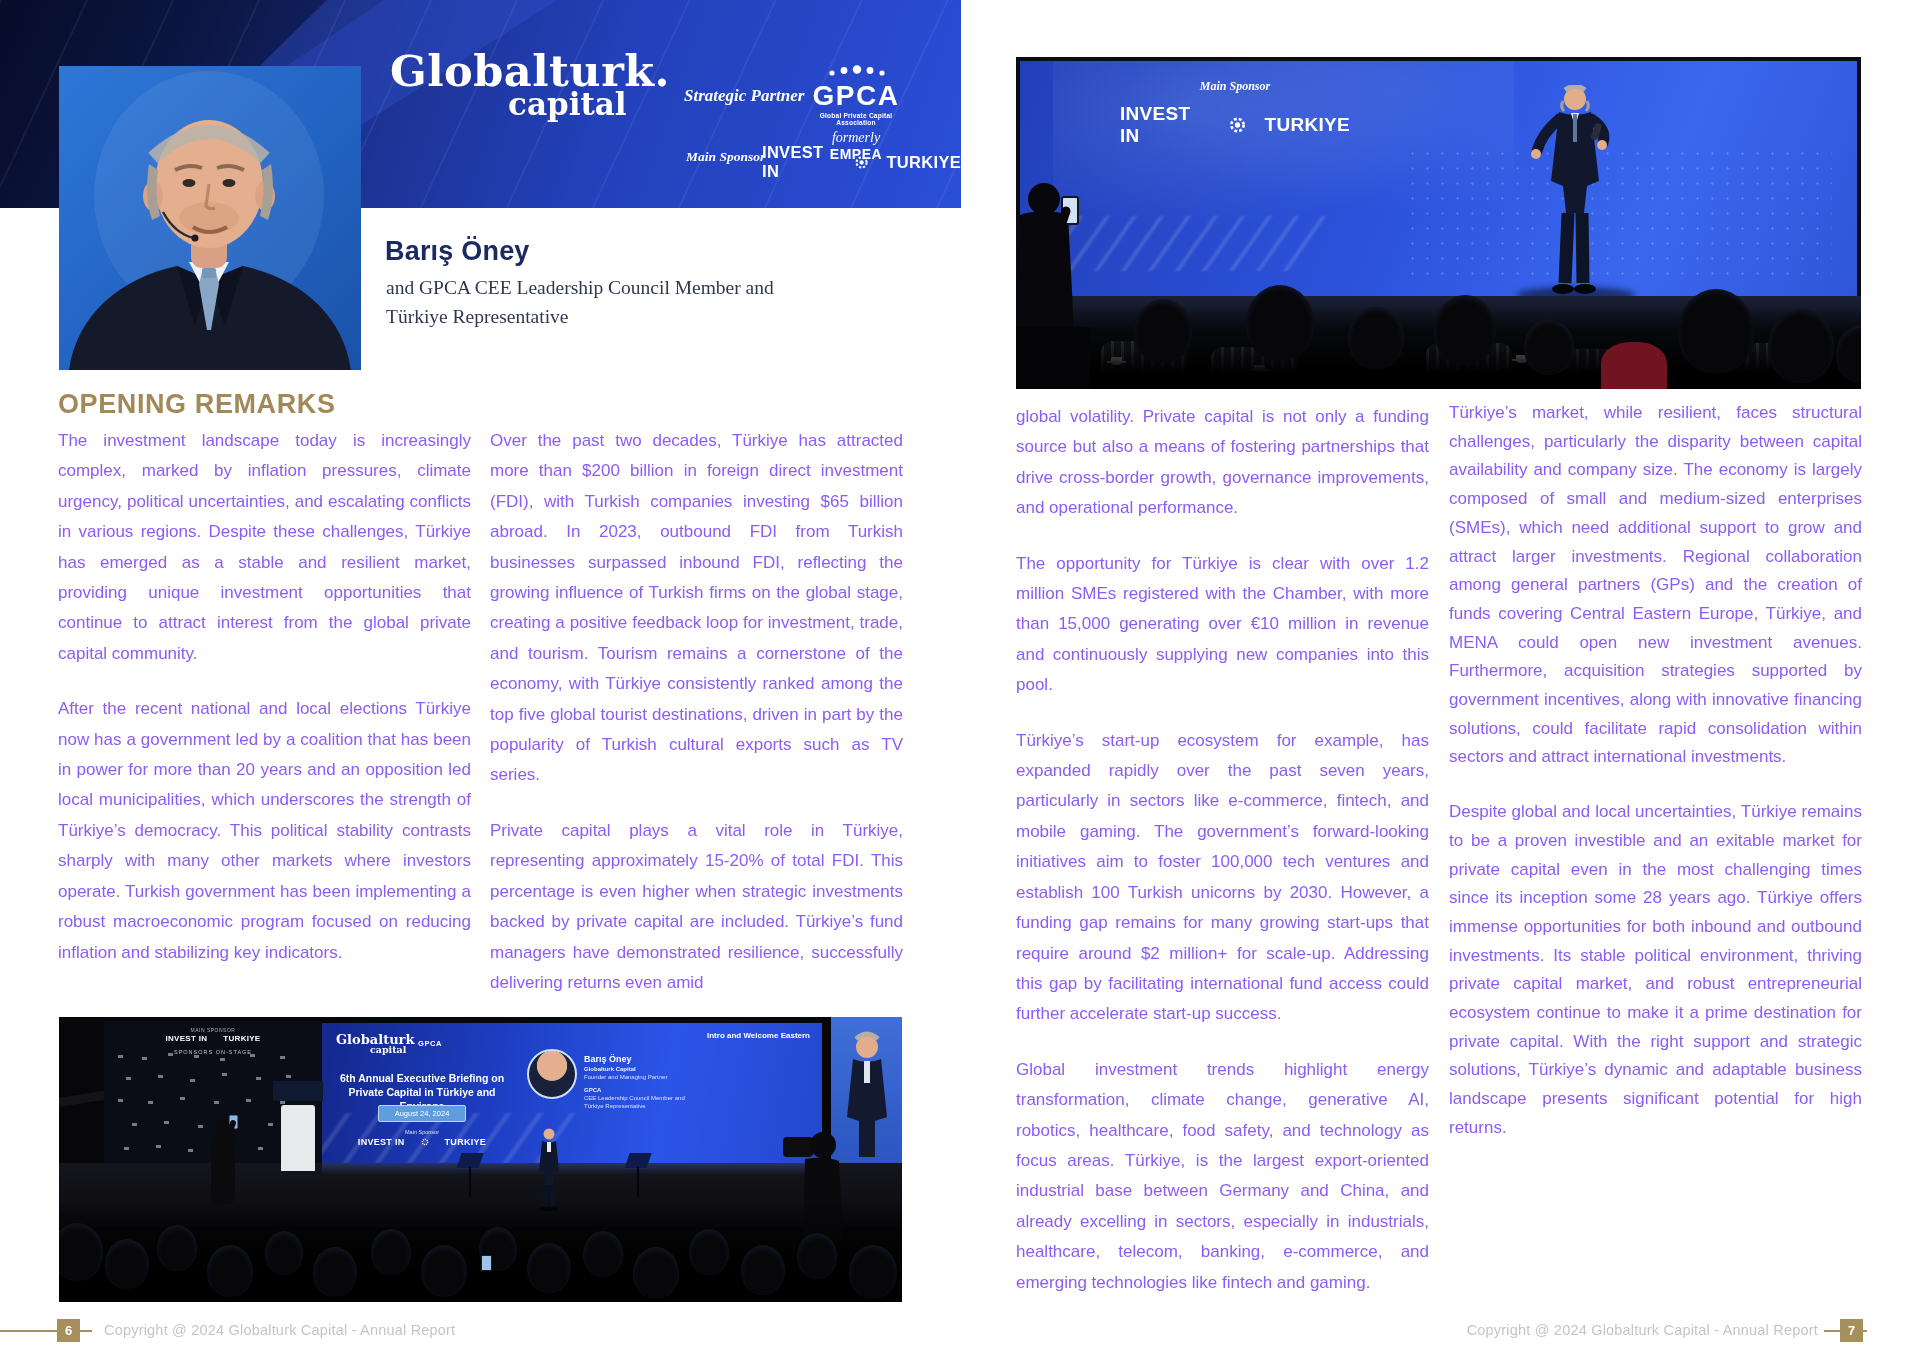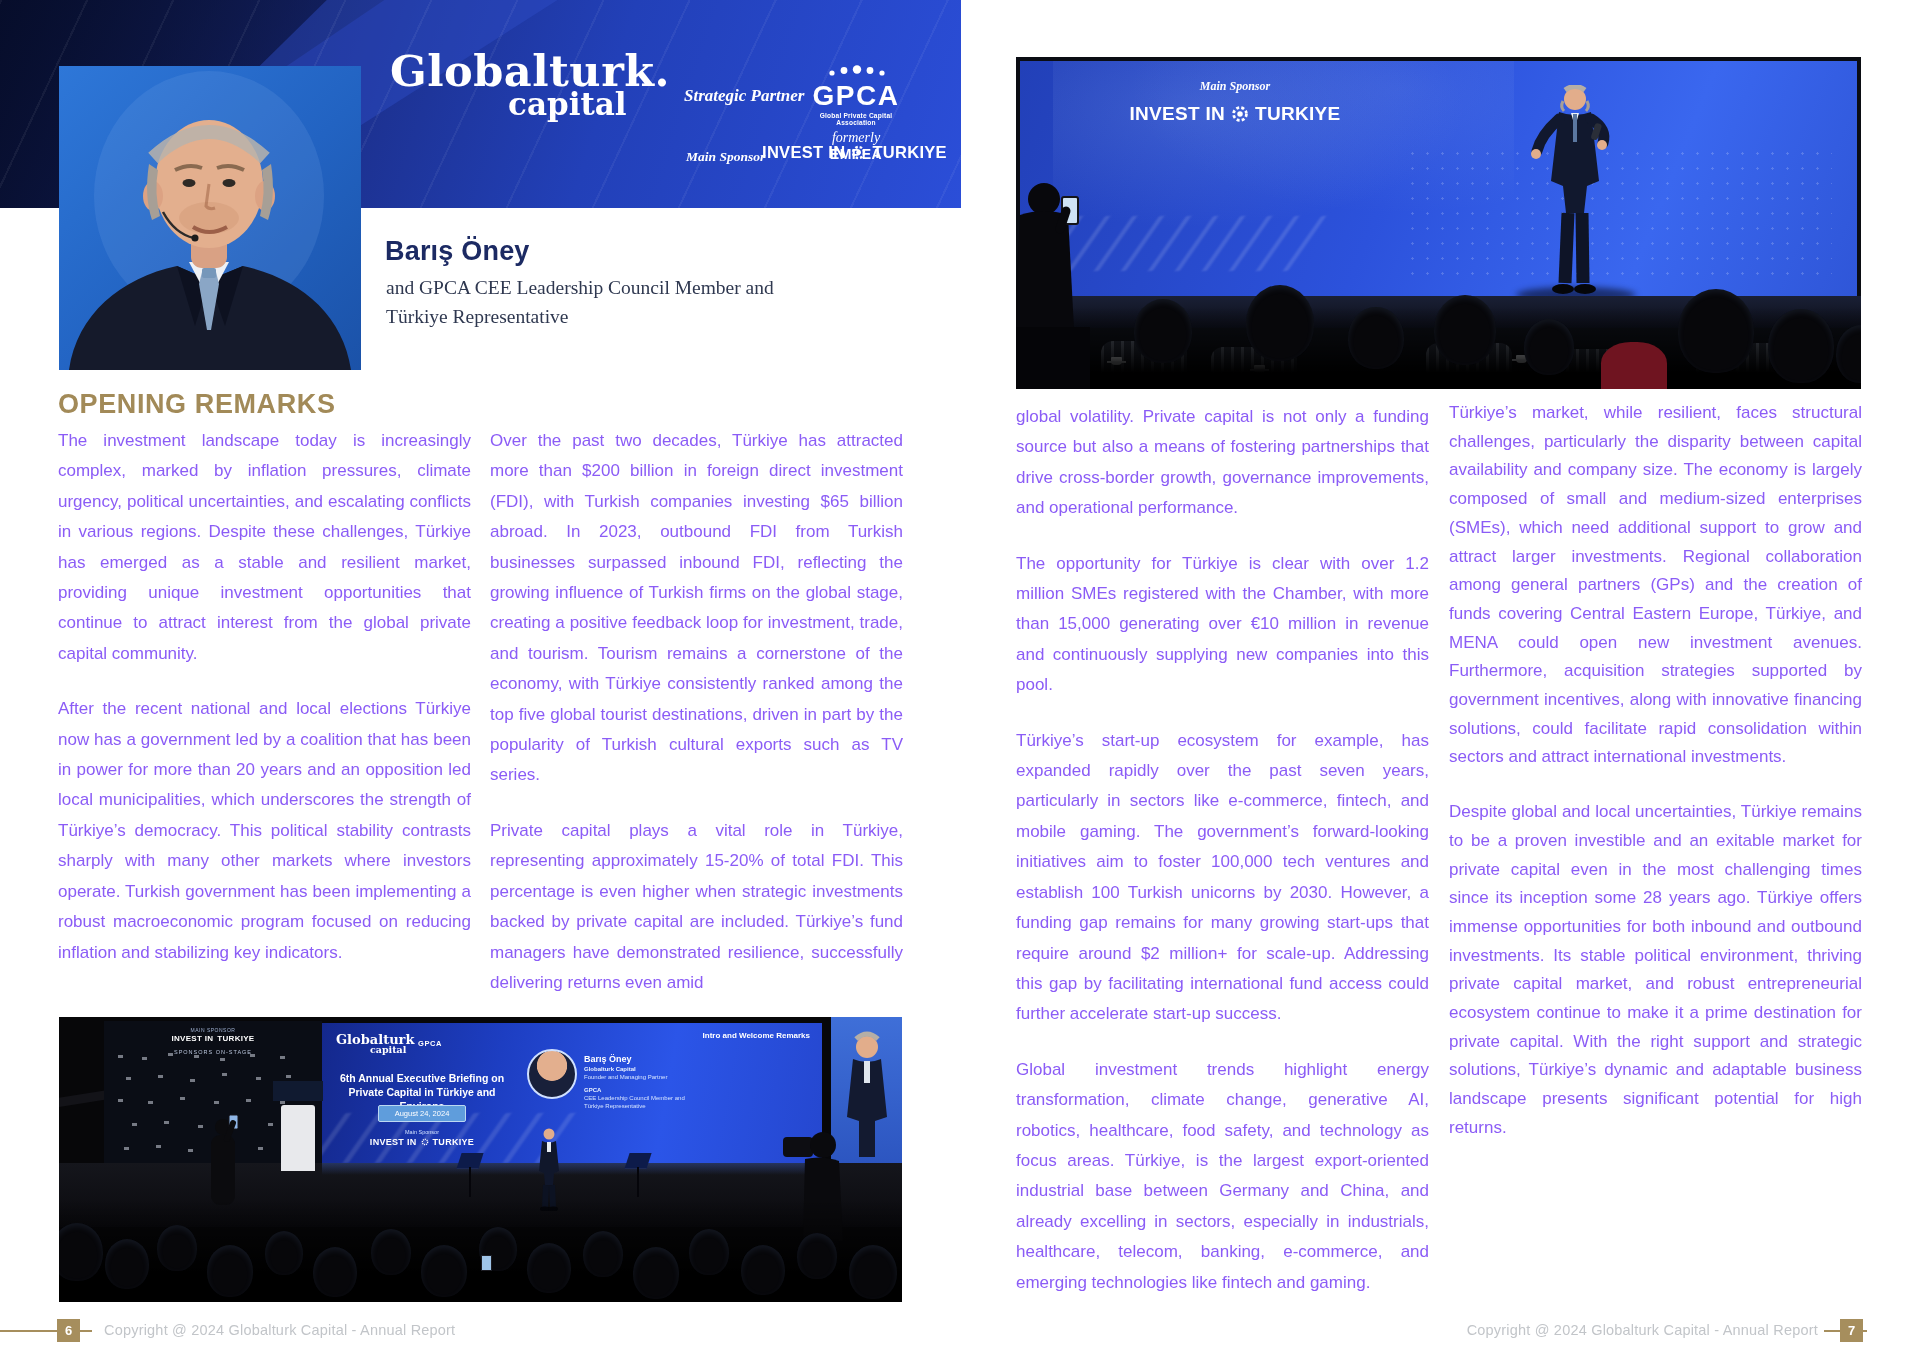--- a/index.html
+++ b/index.html
@@ -21,21 +21,21 @@
   .gt-logo .l1{font-size:43px;letter-spacing:.5px;}
   .gt-logo .l2{font-size:31px;margin-top:-4px;padding-left:118px;}
   .sp-label{position:absolute;left:684px;top:86px;color:#fff;font-family:"Liberation Serif",serif;font-style:italic;font-weight:bold;font-size:17px;}
   .gpca{position:absolute;left:804px;top:64px;width:104px;text-align:center;color:#fff;}
   .gpca-name{font-size:28px;font-weight:bold;letter-spacing:1.5px;line-height:1;}
   .gpca-tag{font-size:6.6px;font-weight:bold;letter-spacing:.2px;margin-top:2px;}
   .gpca-form{font-size:14px;margin-top:3px;}
   .gpca-form .f1{font-family:"Liberation Serif",serif;font-style:italic;}
   .gpca-form .f2{font-weight:bold;letter-spacing:.5px;}
   .ms-label{position:absolute;left:686px;top:149px;color:#fff;font-family:"Liberation Serif",serif;font-style:italic;font-weight:bold;font-size:13.5px;}
-  .invest{display:flex;align-items:center;gap:4px;color:#fff;font-weight:bold;letter-spacing:.3px;}
+  .invest{display:flex;align-items:center;gap:16px;color:#fff;font-weight:bold;letter-spacing:.3px;}
   .invest-hdr{position:absolute;left:762px;top:143px;font-size:16.5px;}
 
   
   .portrait{position:absolute;left:59px;top:66px;width:302px;height:304px;}
   .portrait svg{display:block;}
 
   
   .sp-name{position:absolute;left:385px;top:236px;font-size:27px;font-weight:bold;color:#1c2a63;letter-spacing:.2px;}
   .sp-title{position:absolute;left:386px;top:274px;font-family:"Liberation Serif",serif;font-size:19.5px;line-height:28.5px;color:#2f3850;}
   .sp-title span{display:block;}
@@ -267,21 +267,21 @@
       <div class="lps-card-pic"></div>
       <div class="lps-card">
         <div class="nm">Barış Öney</div>
         <div class="b">Globalturk Capital</div>
         <div>Founder and Managing Partner</div>
         <div style="height:5px"></div>
         <div class="b">GPCA</div>
         <div>CEE Leadership Council Member and</div>
         <div>Türkiye Representative</div>
       </div>
-      <div class="lps-session">Intro and Welcome Remarks</div>
+      <div class="lps-session">Intro and Welcome Eastern</div>
     </div>
 
     <div class="lp-side">
       <svg width="71" height="150" viewBox="0 0 71 150">
         <circle cx="36" cy="30" r="11" fill="#e2ad8b"></circle>
         <path d="M25,22 Q36,12 47,22" stroke="#b5aea6" stroke-width="5" fill="none"></path>
         <path d="M22,42 Q36,48 50,42 L56,100 L44,104 L44,140 L28,140 L28,104 L16,100 Z" fill="#131a30"></path>
         <rect x="33" y="44" width="6" height="22" fill="#dfe6ee"></rect>
       </svg>
     </div>

